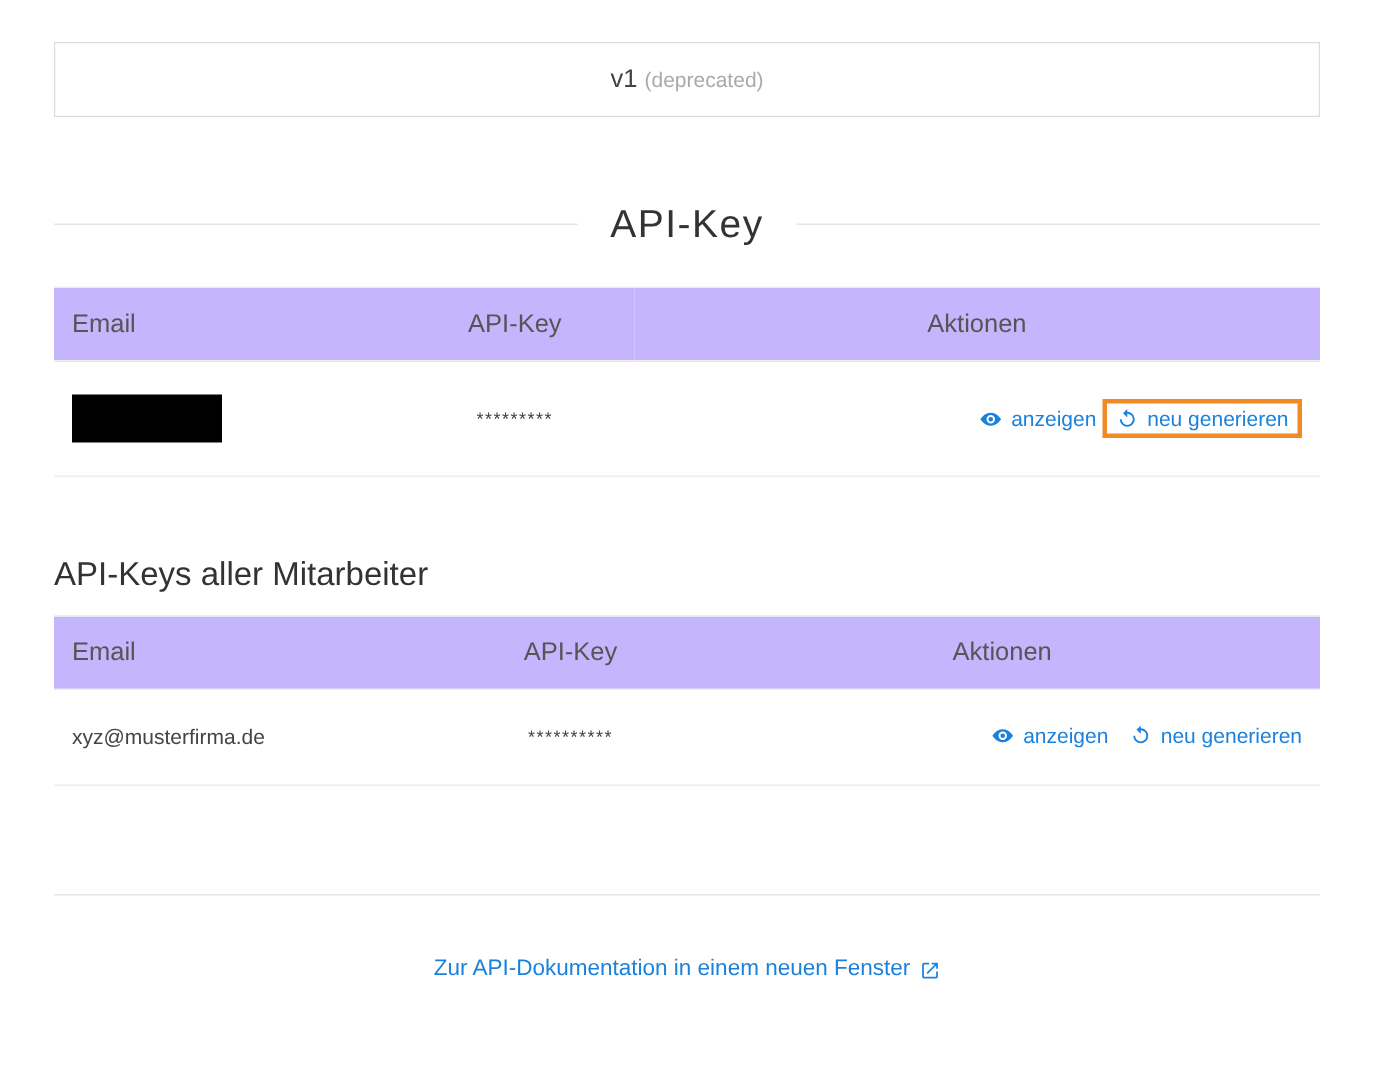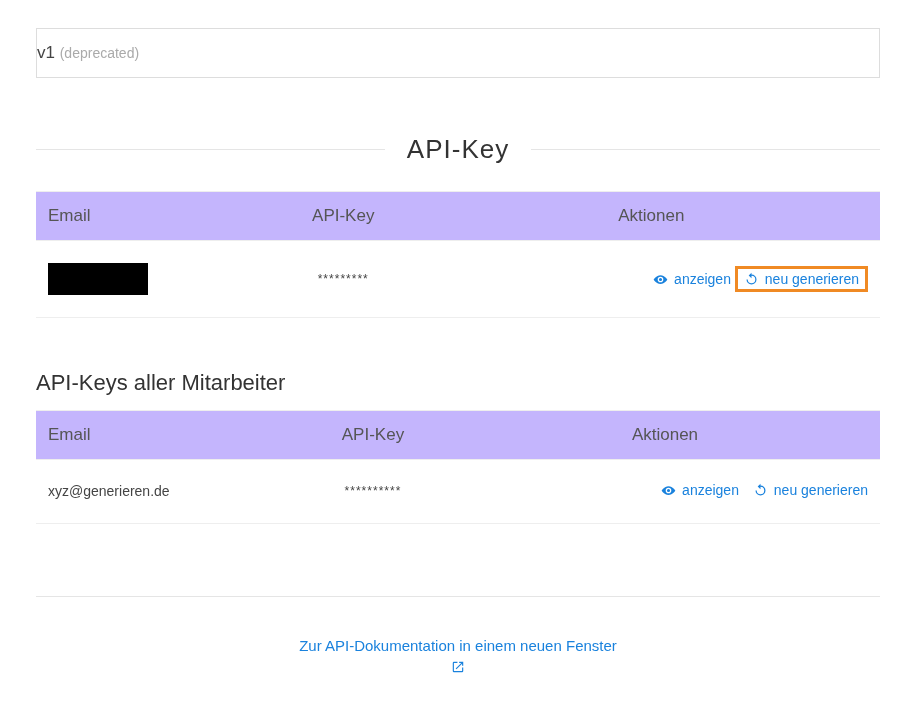--- a/index.html
+++ b/index.html
@@ -9,20 +9,21 @@
       color: #333;
       width: 916px;
       padding: 28px 36px;
     }
     .tabs {
       display: flex;
       border: 1px solid #ddd;
     }
     .tab {
       flex: 1;
+      text-align: center;
       padding: 14px 0;
       font-size: 17px;
       color: #555;
       cursor: pointer;
       background: #f5f5f5;
     }
     .tab.active {
       background: #fff;
       color: #444;
     }
@@ -112,24 +113,23 @@
     }
     .doc-link-wrap {
       text-align: center;
       margin-top: 40px;
     }
     .doc-link {
       color: #1a82dd;
       font-size: 15px;
       text-decoration: none;
       display: inline-flex;
-      align-items: center;
+      align-items: flex-end;
       gap: 6px;
       cursor: pointer;
-      flex-direction: column;
     }
     .doc-link svg { width: 14px; height: 14px; fill: #1a82dd; }
   </style>
 </head>
 <body>
 
 <svg width="0" height="0" style="position:absolute">
   <defs>
     <symbol id="eye-icon" viewBox="0 0 24 24">
         <path d="M12 5c-7 0-11 7-11 7s4 7 11 7 11-7 11-7-4-7-11-7zm0 11.5A4.5 4.5 0 1 1 16.5 12 4.5 4.5 0 0 1 12 16.5zm0-7A2.5 2.5 0 1 0 14.5 12 2.5 2.5 0 0 0 12 9.5z"></path>
@@ -195,21 +195,21 @@
 <table style="margin-top:14px">
   <thead>
     <tr>
       <th>Email</th>
       <th class="col-key">API-Key</th>
       <th class="col-actions">Aktionen</th>
     </tr>
   </thead>
   <tbody>
     <tr>
-      <td>xyz@generieren.de</td>
+      <td>xyz@musterfirma.de</td>
       <td class="col-key">**********</td>
       <td class="col-actions">
         <a class="action-link">
           <svg>
               <use href="#eye-icon"></use>
             </svg>
           <span>anzeigen</span>
         </a>
         <a class="action-link">
           <svg>

